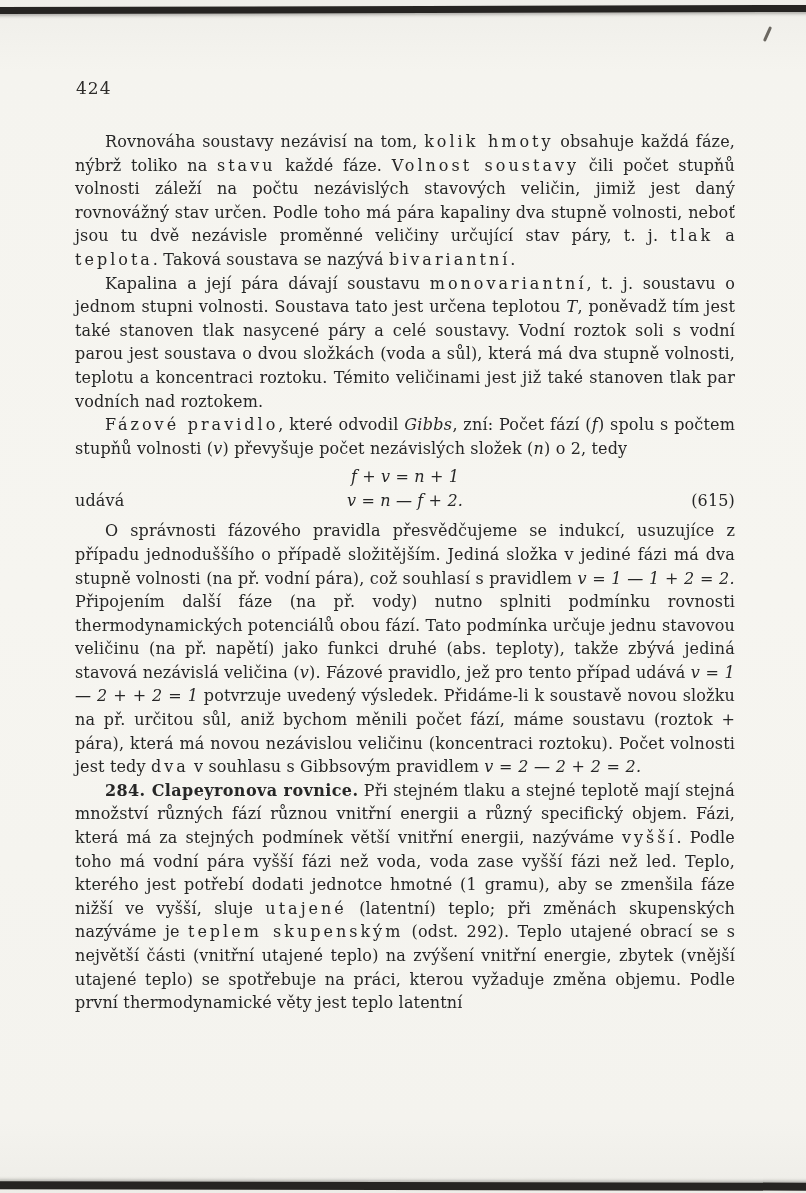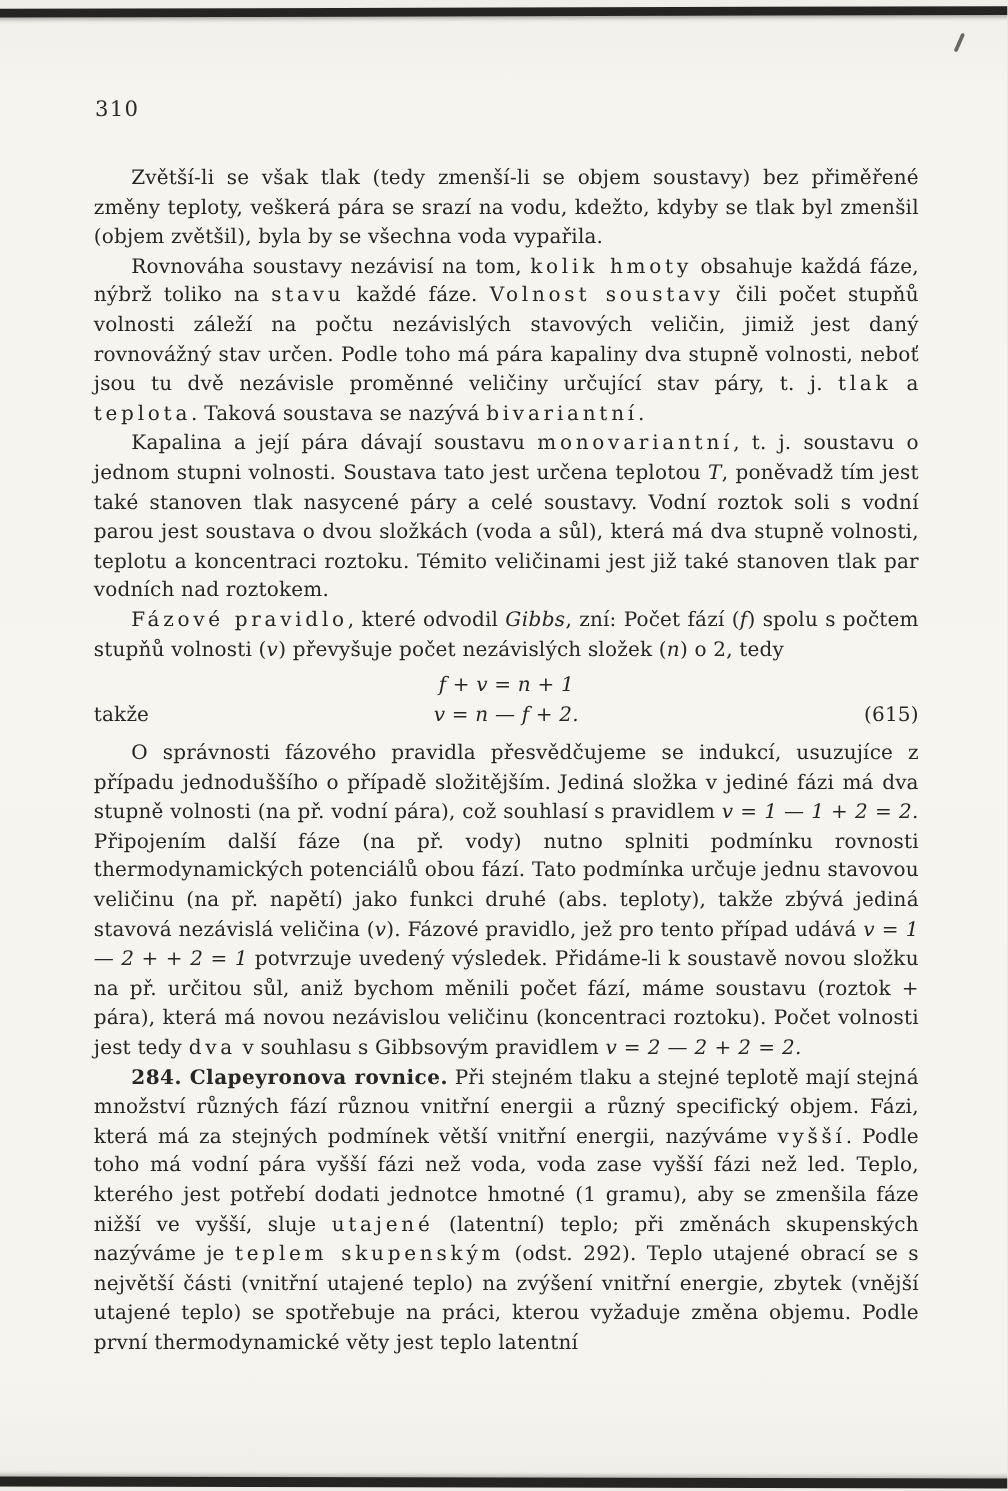--- a/index.html
+++ b/index.html
@@ -88,27 +88,26 @@
     top: 0;
     font-style: normal;
   }
 </style>
 </head>
 <body>
 
 <div id="page">
   <div class="scan-edge top"></div>
   <div class="scan-mark"></div>
-  <div id="page-number">310</div>
+  <div id="page-number">424</div>
   <div id="text-body">
-      <p class="para"><span class="seg-n">Zvětší-li se však tlak (tedy zmenší-li se objem soustavy) bez přiměřené změny teploty, veškerá pára se srazí na vodu, kdežto, kdyby se tlak byl zmenšil (objem zvětšil), byla by se všechna voda vypařila.</span></p>
       <p class="para"><span class="seg-n">Rovnováha soustavy nezávisí na tom, </span><span class="seg-sp">kolik hmoty</span><span class="seg-n"> obsahuje každá fáze, nýbrž toliko na </span><span class="seg-sp">stavu</span><span class="seg-n"> každé fáze. </span><span class="seg-sp">Volnost soustavy</span><span class="seg-n"> čili počet stupňů volnosti záleží na počtu nezávislých stavových veličin, jimiž jest daný rovnovážný stav určen. Podle toho má pára kapaliny dva stupně volnosti, neboť jsou tu dvě nezávisle proměnné veličiny určující stav páry, t. j. </span><span class="seg-sp">tlak</span><span class="seg-n"> a </span><span class="seg-sp">teplota</span><span class="seg-n">. Taková soustava se nazývá </span><span class="seg-sp">bivariantní</span><span class="seg-n">.</span></p>
       <p class="para"><span class="seg-n">Kapalina a její pára dávají soustavu </span><span class="seg-sp">monovariantní</span><span class="seg-n">, t. j. soustavu o jednom stupni volnosti. Soustava tato jest určena teplotou </span><span class="seg-it">T</span><span class="seg-n">, poněvadž tím jest také stanoven tlak nasycené páry a celé soustavy. Vodní roztok soli s vodní parou jest soustava o dvou složkách (voda a sůl), která má dva stupně volnosti, teplotu a koncentraci roztoku. Témito veličinami jest již také stanoven tlak par vodních nad roztokem.</span></p>
       <p class="para"><span class="seg-sp">Fázové pravidlo</span><span class="seg-n">, které odvodil </span><span class="seg-it">Gibbs</span><span class="seg-n">, zní: Počet fází (</span><span class="seg-it">f</span><span class="seg-n">) spolu s počtem stupňů volnosti (</span><span class="seg-it">v</span><span class="seg-n">) převyšuje počet nezávislých složek (</span><span class="seg-it">n</span><span class="seg-n">) o 2, tedy</span></p>
       <div class="eq-block">
         <div class="eq-row">f + v = n + 1</div>
-        <div class="eq-row2"><span class="eq-left">takže</span><span class="eq-mid">v = n — f + 2.</span><span class="eq-num">(615)</span></div>
+        <div class="eq-row2"><span class="eq-left">udává</span><span class="eq-mid">v = n — f + 2.</span><span class="eq-num">(615)</span></div>
       </div>
       <p class="para"><span class="seg-n">O správnosti fázového pravidla přesvědčujeme se indukcí, usuzujíce z případu jednoduššího o případě složitějším. Jediná složka v jediné fázi má dva stupně volnosti (na př. vodní pára), což souhlasí s pravidlem </span><span class="seg-it">v = 1 — 1 + 2 = 2.</span><span class="seg-n"> Připojením další fáze (na př. vody) nutno splniti podmínku rovnosti thermodynamických potenciálů obou fází. Tato podmínka určuje jednu stavovou veličinu (na př. napětí) jako funkci druhé (abs. teploty), takže zbývá jediná stavová nezávislá veličina (</span><span class="seg-it">v</span><span class="seg-n">). Fázové pravidlo, jež pro tento případ udává </span><span class="seg-it">v = 1 — 2 + + 2 = 1</span><span class="seg-n"> potvrzuje uvedený výsledek. Přidáme-li k soustavě novou složku na př. určitou sůl, aniž bychom měnili počet fází, máme soustavu (roztok + pára), která má novou nezávislou veličinu (koncentraci roztoku). Počet volnosti jest tedy </span><span class="seg-sp">dva</span><span class="seg-n"> v souhlasu s Gibbsovým pravidlem </span><span class="seg-it">v = 2 — 2 + 2 = 2.</span></p>
       <p class="para"><span class="seg-b">284. Clapeyronova rovnice.</span><span class="seg-n"> Při stejném tlaku a stejné teplotě mají stejná množství různých fází různou vnitřní energii a různý specifický objem. Fázi, která má za stejných podmínek větší vnitřní energii, nazýváme </span><span class="seg-sp">vyšší</span><span class="seg-n">. Podle toho má vodní pára vyšší fázi než voda, voda zase vyšší fázi než led. Teplo, kterého jest potřebí dodati jednotce hmotné (1 gramu), aby se zmenšila fáze nižší ve vyšší, sluje </span><span class="seg-sp">utajené</span><span class="seg-n"> (latentní) teplo; při změnách skupenských nazýváme je </span><span class="seg-sp">teplem skupenským</span><span class="seg-n"> (odst. 292). Teplo utajené obrací se s největší části (vnitřní utajené teplo) na zvýšení vnitřní energie, zbytek (vnější utajené teplo) se spotřebuje na práci, kterou vyžaduje změna objemu. Podle první thermodynamické věty jest teplo latentní</span></p>
     </div>
   <div class="scan-edge bottom"></div>
 </div>
 
 </body></html>

